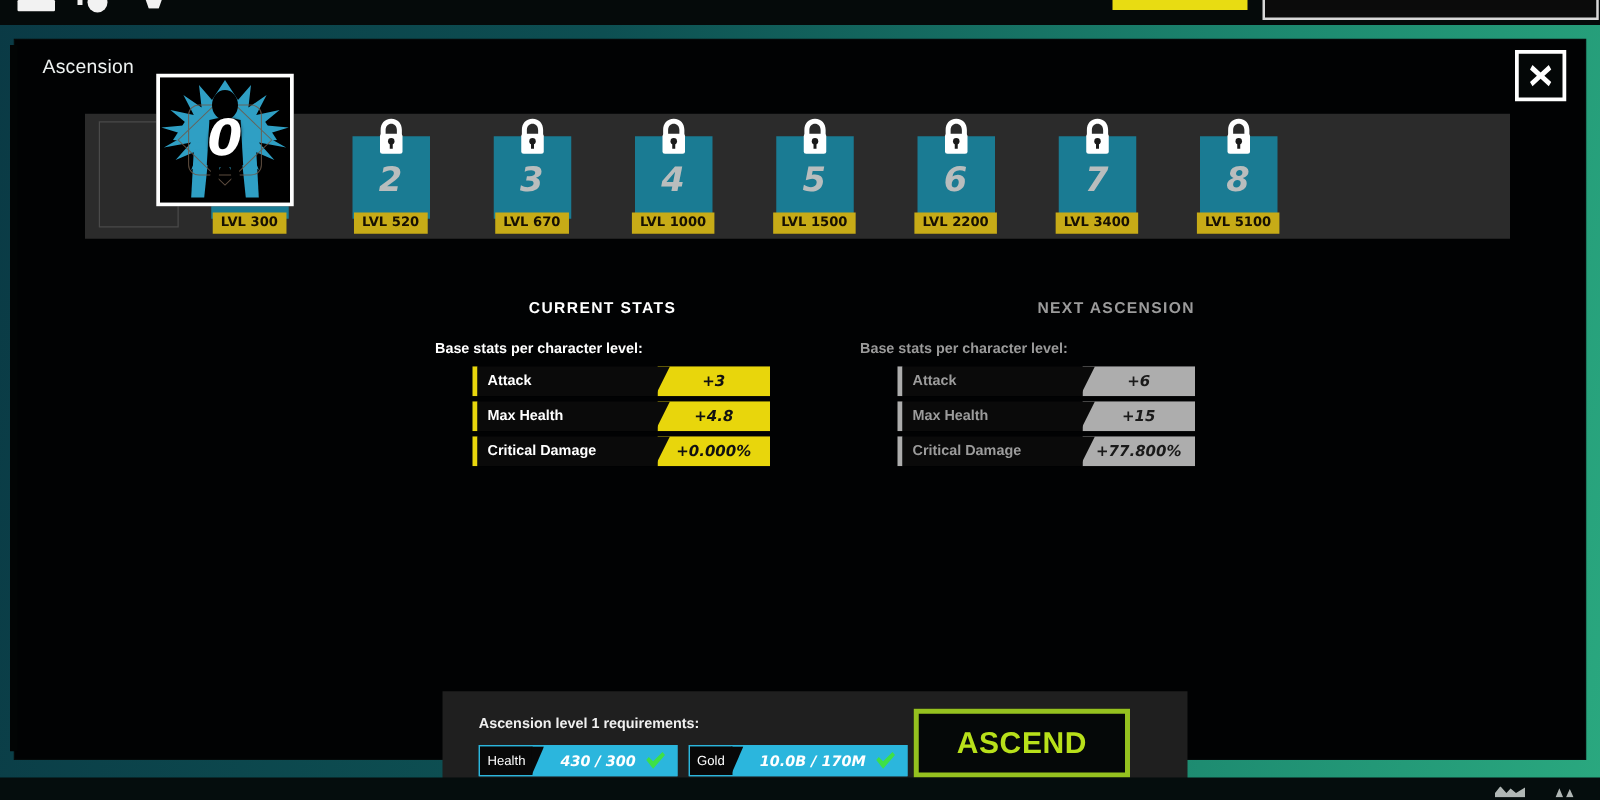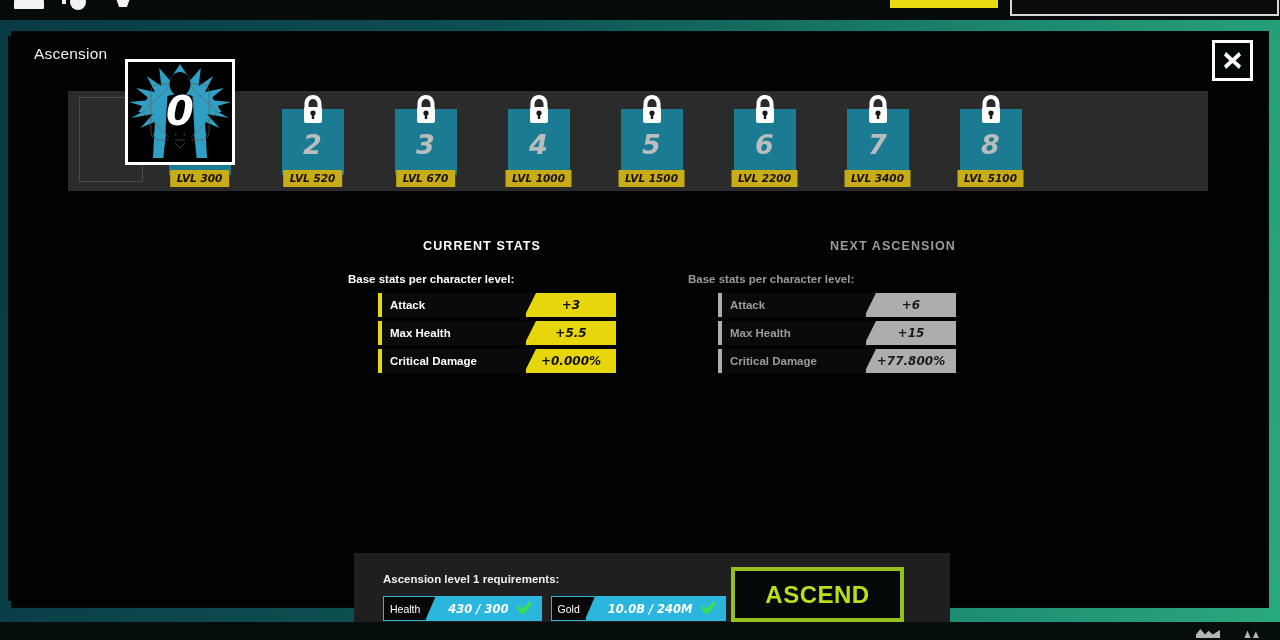--- a/index.html
+++ b/index.html
@@ -106,21 +106,21 @@
     font-family: "DejaVu Sans", sans-serif;
   }
   .lock-icon {
     position: absolute; left: 50%; top: -15px; transform: translateX(-50%);
     width: 26px; height: 30px;
   }
   .lvl-badge {
     position: absolute; left: 50%; transform: translateX(-50%);
     bottom: -12px; white-space: nowrap;
     background: #c7ab17; color: #171003;
-    font-size: 10.5px; font-weight: 700; font-style: italic;
+    font-size: 10.5px; font-weight: 700; 
     padding: 2px 7px 3px 7px;
     font-family: "DejaVu Sans", sans-serif;
   }
 
   
   .stats-head {
     position: absolute; font-size: 12.5px; font-weight: 700;
     letter-spacing: 1.1px;
   }
   .stats-head.cur { left: 336px; top: 207px; width: 268px; text-align: center; color: #ffffff; }
@@ -367,21 +367,21 @@
 
     <div class="stat-table cur" id="tbl-current">
         <div class="stat-row">
           <div class="accent"></div>
           <div class="label">Attack</div>
           <div class="value">+3</div>
         </div>
         <div class="stat-row">
           <div class="accent"></div>
           <div class="label">Max Health</div>
-          <div class="value">+5.5</div>
+          <div class="value">+4.8</div>
         </div>
         <div class="stat-row">
           <div class="accent"></div>
           <div class="label">Critical Damage</div>
           <div class="value">+0.000%</div>
         </div>
       </div>
     <div class="stat-table nxt" id="tbl-next">
         <div class="stat-row">
           <div class="accent"></div>
@@ -407,21 +407,21 @@
             <div class="ptag">Health</div>
             <div class="pval">430 / 300</div>
             <div class="pcheck">
               <svg width="17" height="15" viewBox="0 0 17 15">
                 <path d="M1 7 L3 4.5 L6.5 8 L14 0.5 L16 3 L6.5 14 Z" fill="#3ee047"></path>
               </svg>
             </div>
           </div>
           <div class="pill">
             <div class="ptag">Gold</div>
-            <div class="pval">10.0B / 240M</div>
+            <div class="pval">10.0B / 170M</div>
             <div class="pcheck">
               <svg width="17" height="15" viewBox="0 0 17 15">
                 <path d="M1 7 L3 4.5 L6.5 8 L14 0.5 L16 3 L6.5 14 Z" fill="#3ee047"></path>
               </svg>
             </div>
           </div>
         </div>
     </div>
 
     <div class="ascend-btn">

